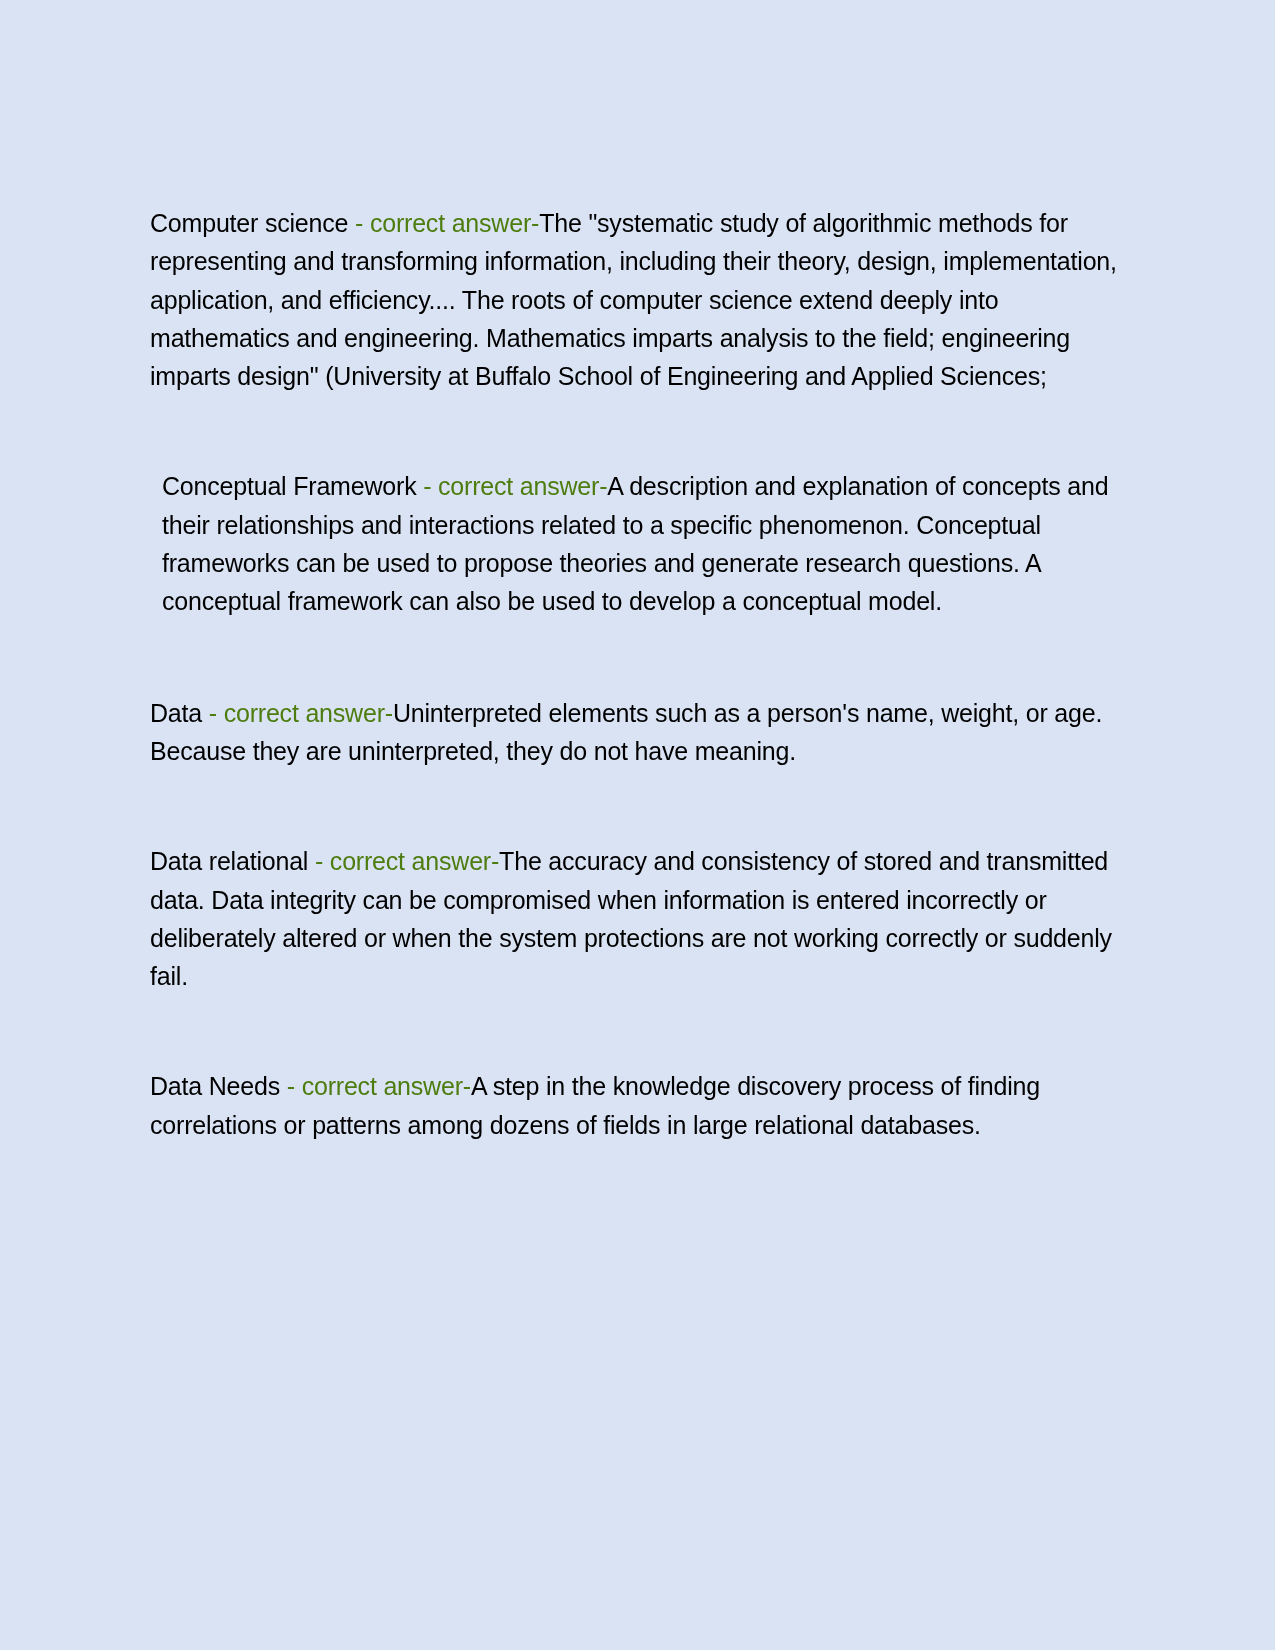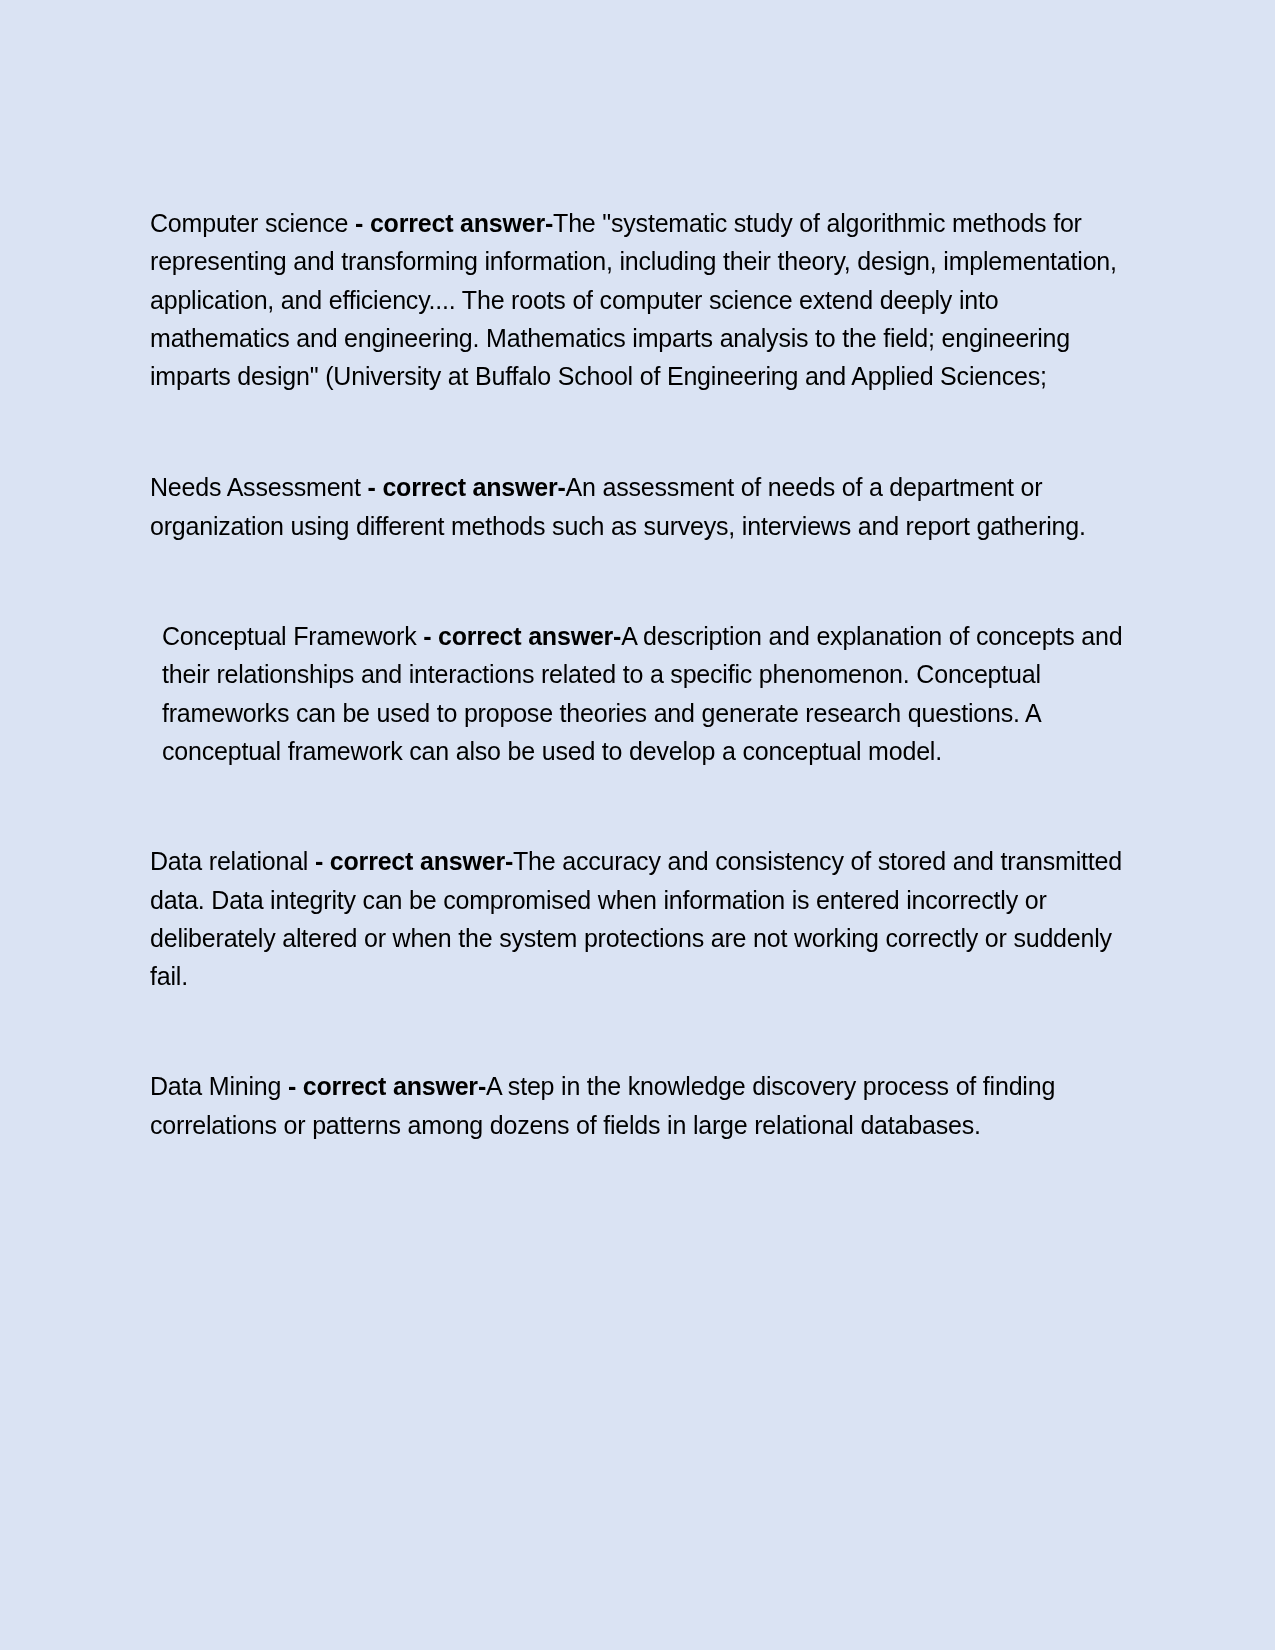--- a/index.html
+++ b/index.html
@@ -24,43 +24,43 @@
     .entry {
       font-size: 25px;
       line-height: 38.3px;
       margin: 0;
       letter-spacing: -0.2px;
     }
     .entry + .entry {
       margin-top: 72px;
     }
     .sep {
-      color: #000000;
-      font-weight: bold;
+      color: #4d7c0f;
+      font-weight: normal;
     }
   </style>
 </head>
 <body>
 
 <div class="page">
 
   <p class="entry" style="margin-top:0;">
     <span>Computer science</span><span class="sep"> - correct answer-</span><span>The "systematic study of algorithmic methods for representing and transforming information, including their theory, design, implementation, application, and efficiency.... The roots of computer science extend deeply into mathematics and engineering. Mathematics imparts analysis to the field; engineering imparts design" (University at Buffalo School of Engineering and Applied Sciences;</span>
   </p>
 
-  <p class="entry" style="margin-top:73px;">
-    <span>Needs Assessment</span><span class="sep"> - correct answer-</span><span>An assessment of needs of a department or organization using different methods such as surveys, interviews and report gathering.</span>
-  </p>
 
   <p class="entry" style="margin-top:72px;margin-left:12px;">
     <span>Conceptual Framework</span><span class="sep"> - correct answer-</span><span>A description and explanation of concepts and their relationships and interactions related to a specific phenomenon. Conceptual frameworks can be used to propose theories and generate research questions. A conceptual framework can also be used to develop a conceptual model.</span>
   </p>
 
+  <p class="entry" style="margin-top:73px;">
+    <span>Data</span><span class="sep"> - correct answer-</span><span>Uninterpreted elements such as a person's name, weight, or age. Because they are uninterpreted, they do not have meaning.</span>
+  </p>
 
   <p class="entry" style="margin-top:72px;">
     <span>Data relational</span><span class="sep"> - correct answer-</span><span>The accuracy and consistency of stored and transmitted data. Data integrity can be compromised when information is entered incorrectly or deliberately altered or when the system protections are not working correctly or suddenly fail.</span>
   </p>
 
   <p class="entry" style="margin-top:72px;">
-    <span>Data Mining</span><span class="sep"> - correct answer-</span><span>A step in the knowledge discovery process of finding correlations or patterns among dozens of fields in large relational databases.</span>
+    <span>Data Needs</span><span class="sep"> - correct answer-</span><span>A step in the knowledge discovery process of finding correlations or patterns among dozens of fields in large relational databases.</span>
   </p>
 
 </div>
 
 </body></html>

